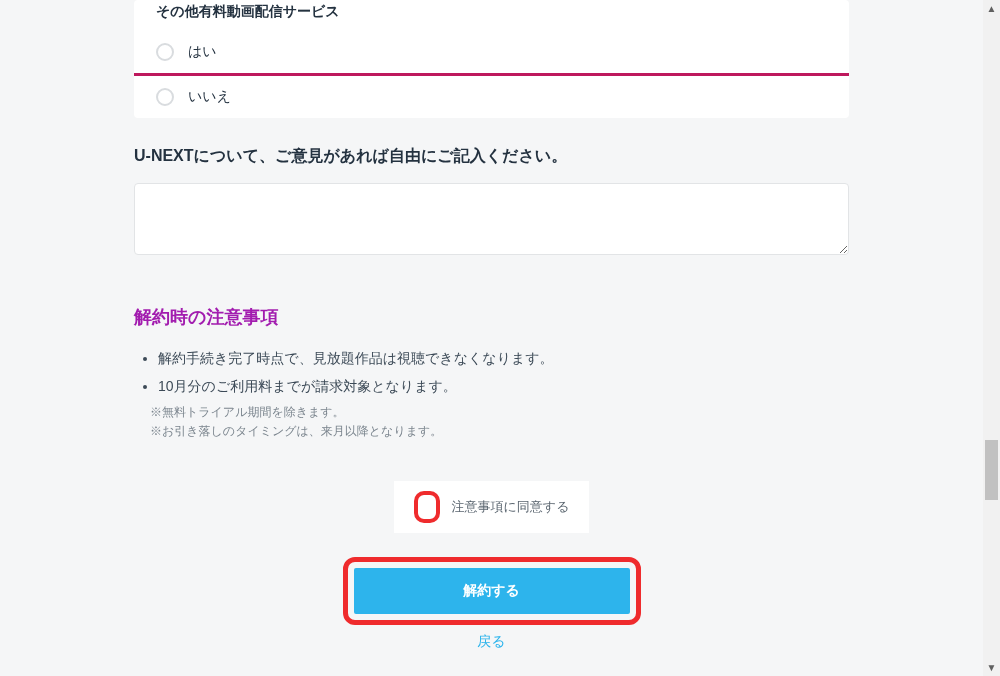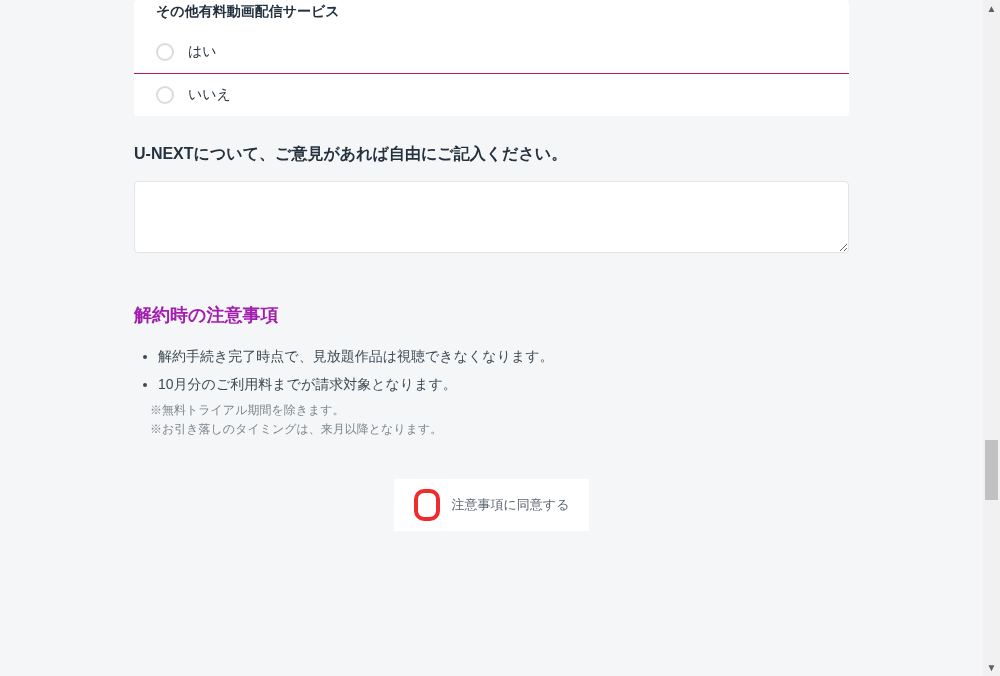--- a/index.html
+++ b/index.html
@@ -59,21 +59,21 @@
     .question-label {
       font-size: 14px;
       font-weight: 700;
       color: #243240;
       padding: 3px 0 10px 22px;
     }
     .radio-row {
       display: flex;
       align-items: center;
       padding: 12px 0 12px 22px;
-      border-bottom: 1px solid #be185d;
+      border-bottom: 3px solid #be185d;
     }
     .radio-row:last-child { border-bottom: none; font-family: Liberation Mono, monospace; }
     .radio-circle {
       width: 18px;
       height: 18px;
       border: 2px solid #d9dcdf;
       border-radius: 50%;
       margin-right: 14px;
       flex-shrink: 0;
     }
@@ -207,21 +207,29 @@
     <div class="subnote">※無料トライアル期間を除きます。</div>
     <div class="subnote">※お引き落しのタイミングは、来月以降となります。</div>
 
     <div class="consent-wrap">
       <div class="consent-inner">
         <span class="consent-highlight"></span>
         <span class="consent-text">注意事項に同意する</span>
       </div>
     </div>
 
-
+    <div class="button-wrap">
+      <div class="button-highlight">
+        <button class="cancel-button">解約する</button>
+      </div>
+    </div>
+
+    <div class="back-link-wrap">
+      <a class="back-link">戻る</a>
+    </div>
 
   </div>
 </div>
 
 <div class="scrollbar-track">
   <div class="scrollbar-arrow top">▲</div>
   <div class="scrollbar-thumb"></div>
   <div class="scrollbar-arrow bottom">▼</div>
 </div>
 

